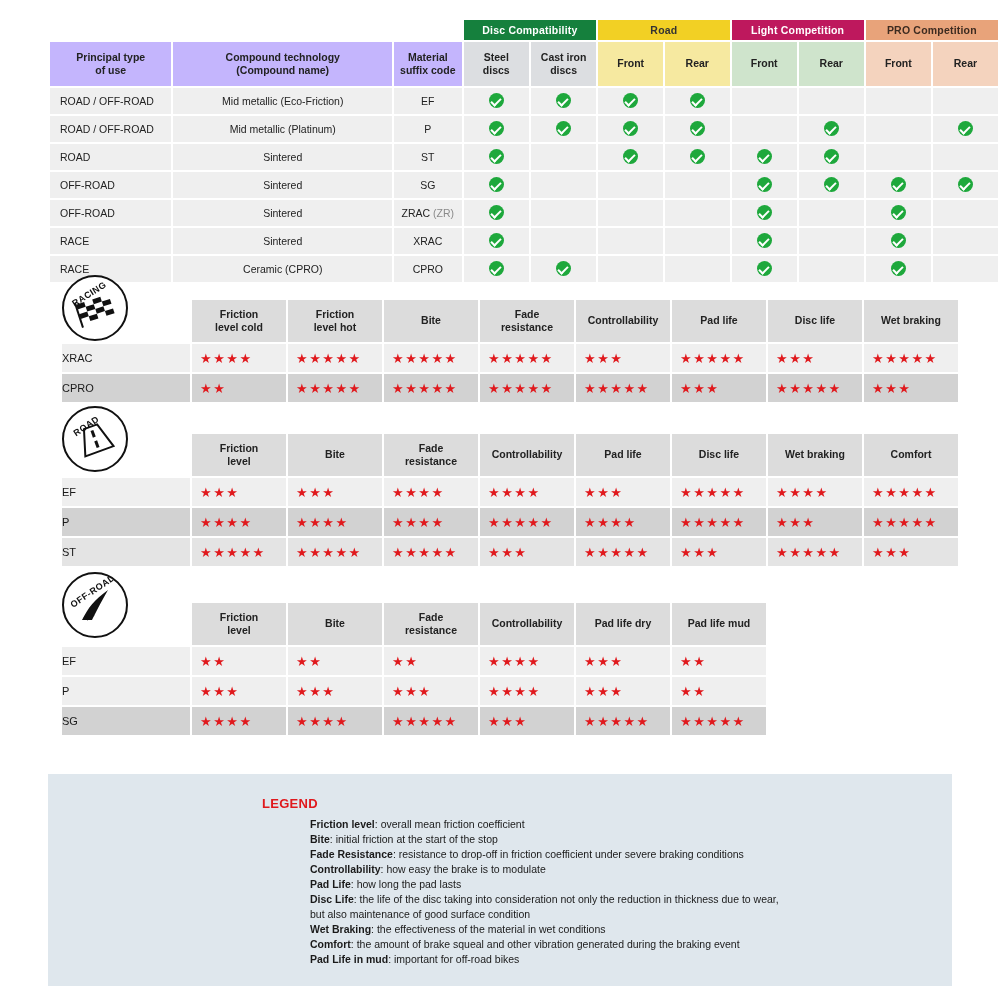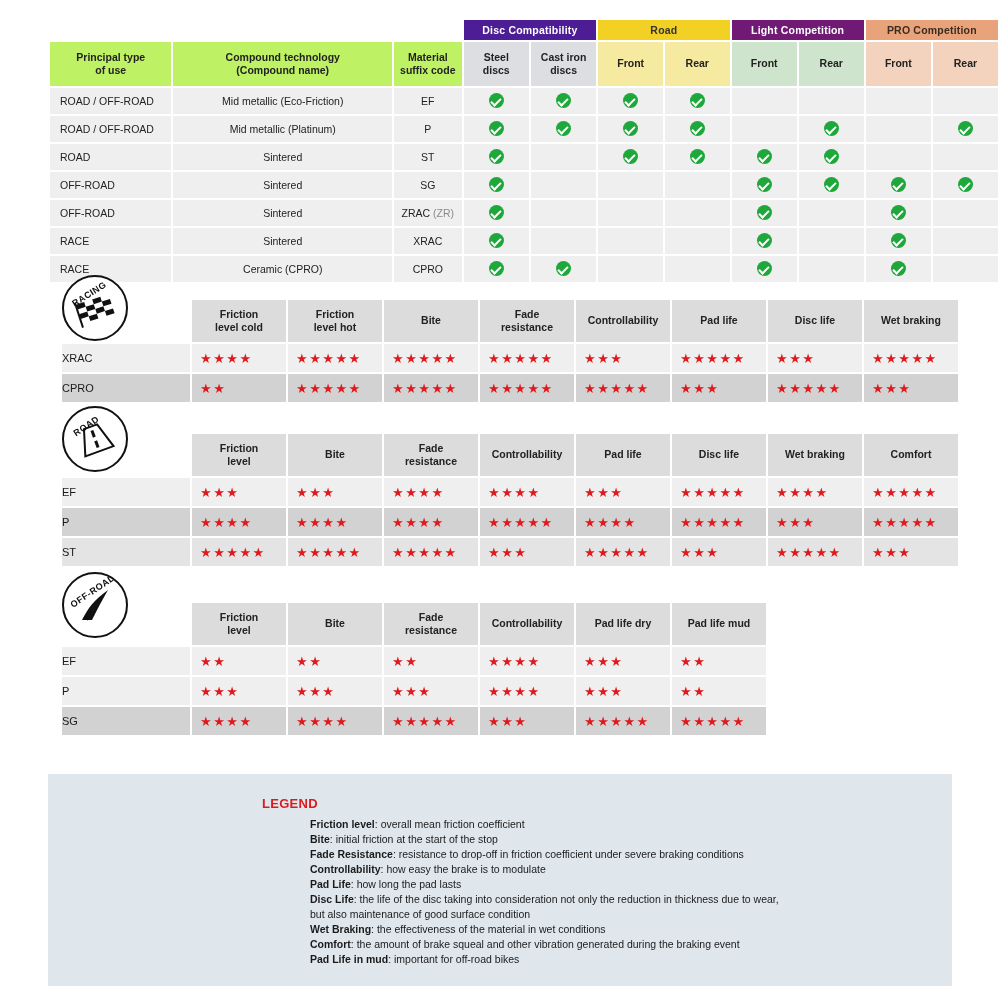--- a/index.html
+++ b/index.html
@@ -19,27 +19,27 @@
   .compat { position: absolute; left: 48px; top: 18px; }
   .compat td, .compat th { padding: 0; }
   .grp {
     height: 20px;
     font-size: 10.5px;
     font-weight: bold;
     text-align: center;
     color: #ffffff;
     letter-spacing: .2px;
   }
-  .grp.disc { background: #4c1d95; margin-left: 24px; }
+  .grp.disc { background: #15803d; margin-left: 24px; }
   .grp.road { background: #f2d024; color: #333; }
-  .grp.light { background: #701a75; }
+  .grp.light { background: #be185d; }
   .grp.pro { background: #e8a37a; color: #3d2b20; }
 
   .chead {
-    background: #bef264;
+    background: #c4b5fd;
     font-size: 10.5px;
     font-weight: bold;
     text-align: center;
     line-height: 1.25;
     height: 44px;
     vertical-align: middle;
     color: #222;
   }
   .chead.ylw { background: #f6e9a0; }
   .chead.grn { background: #cfe4cc; }

